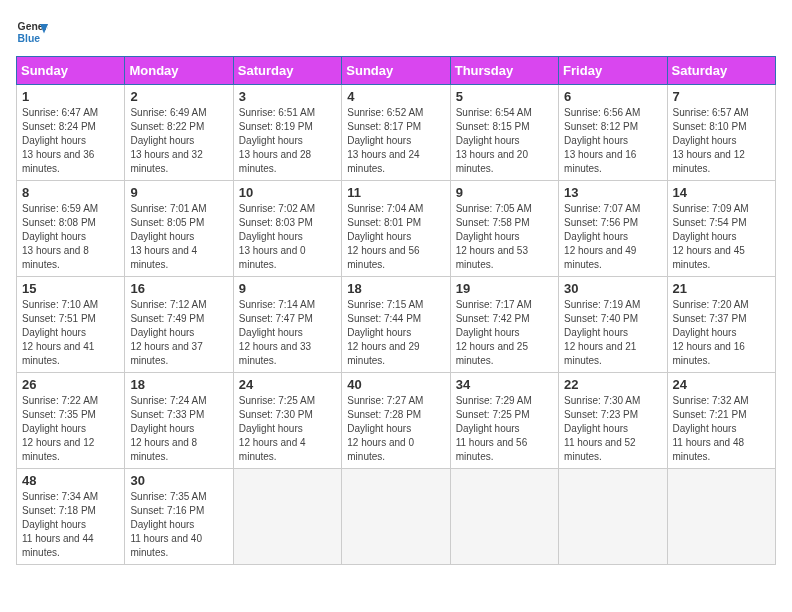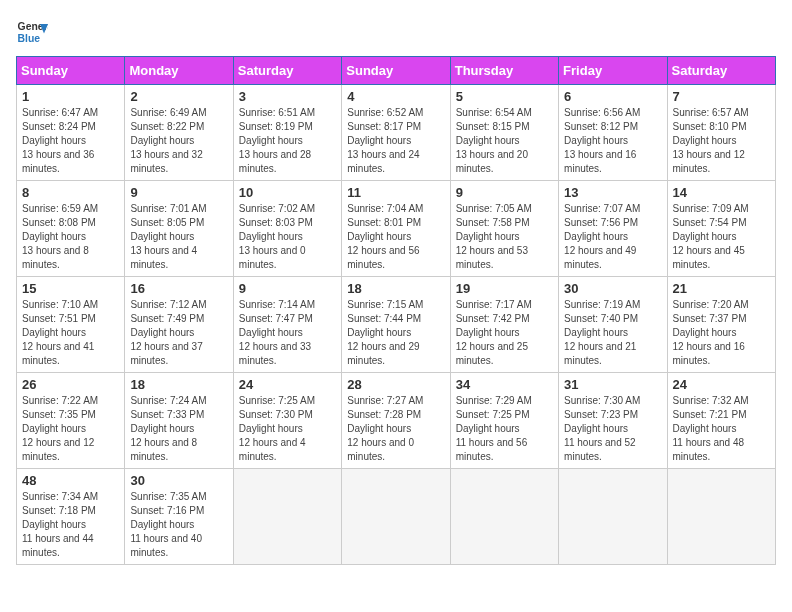--- a/index.html
+++ b/index.html
@@ -327,39 +327,39 @@
         <td>
         <span class="day-number">24</span>
         <div class="day-info">
           Sunrise: 7:25 AM<br>
           Sunset: 7:30 PM<br>
           Daylight hours<br>
           12 hours and 4 minutes.
         </div>
       </td>
         <td>
-        <span class="day-number">28</span>
+        <span class="day-number">40</span>
         <div class="day-info">
           Sunrise: 7:27 AM<br>
           Sunset: 7:28 PM<br>
           Daylight hours<br>
           12 hours and 0 minutes.
         </div>
       </td>
         <td>
         <span class="day-number">34</span>
         <div class="day-info">
           Sunrise: 7:29 AM<br>
           Sunset: 7:25 PM<br>
           Daylight hours<br>
           11 hours and 56 minutes.
         </div>
       </td>
         <td>
-        <span class="day-number">31</span>
+        <span class="day-number">22</span>
         <div class="day-info">
           Sunrise: 7:30 AM<br>
           Sunset: 7:23 PM<br>
           Daylight hours<br>
           11 hours and 52 minutes.
         </div>
       </td>
         <td>
         <span class="day-number">24</span>
         <div class="day-info">

